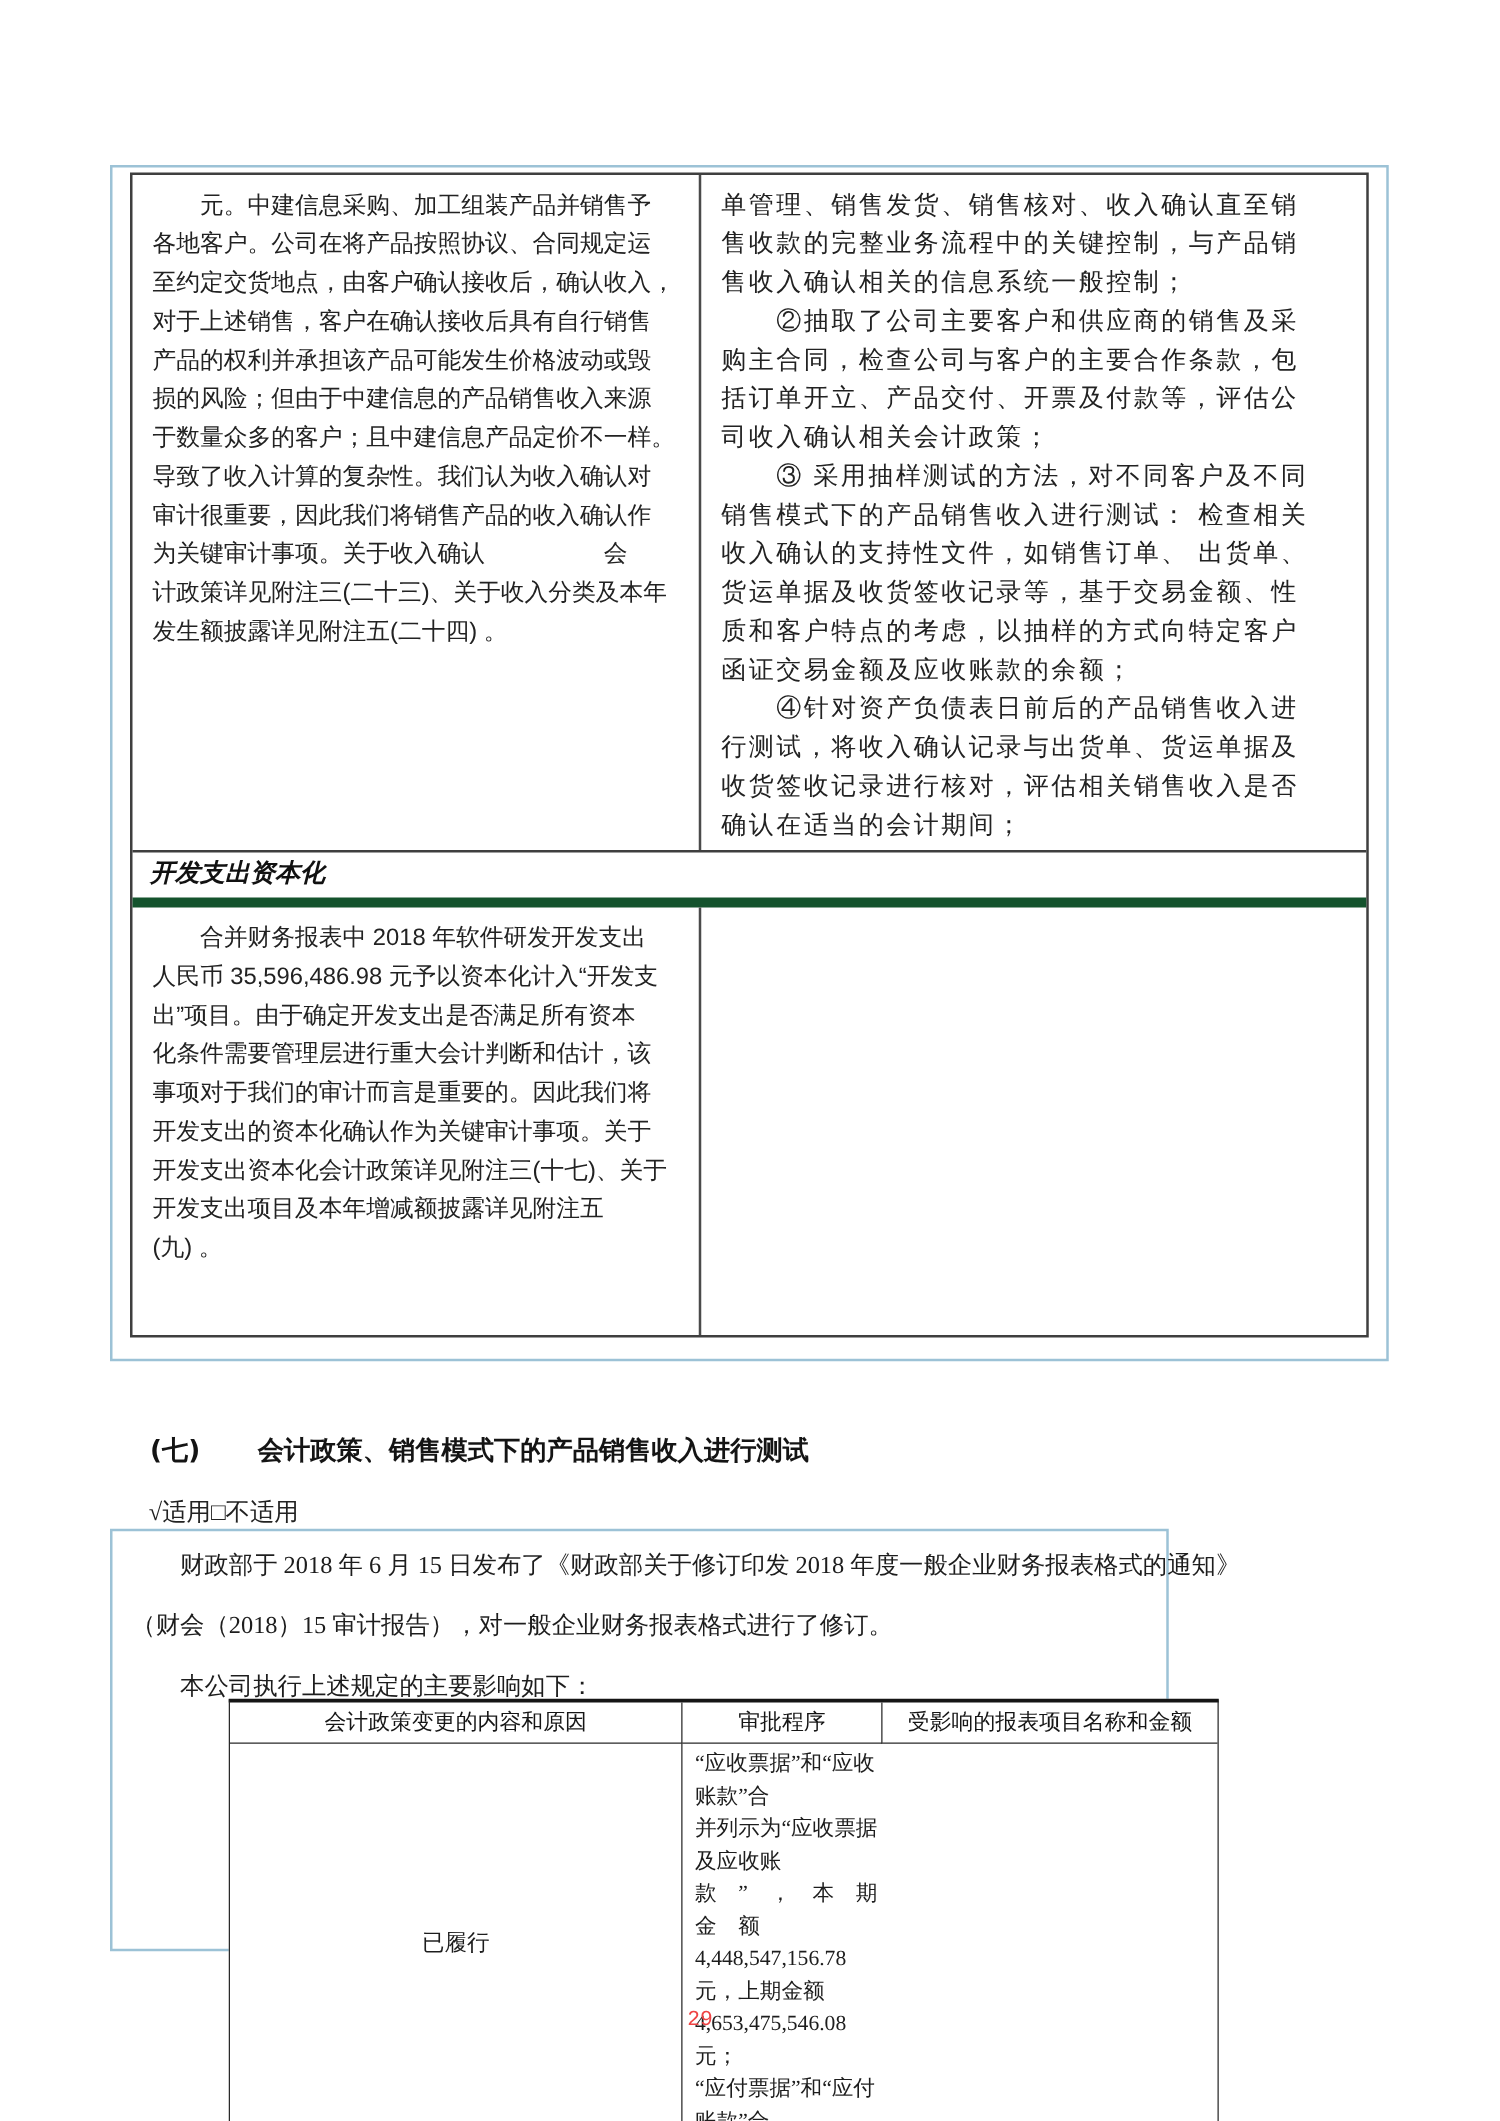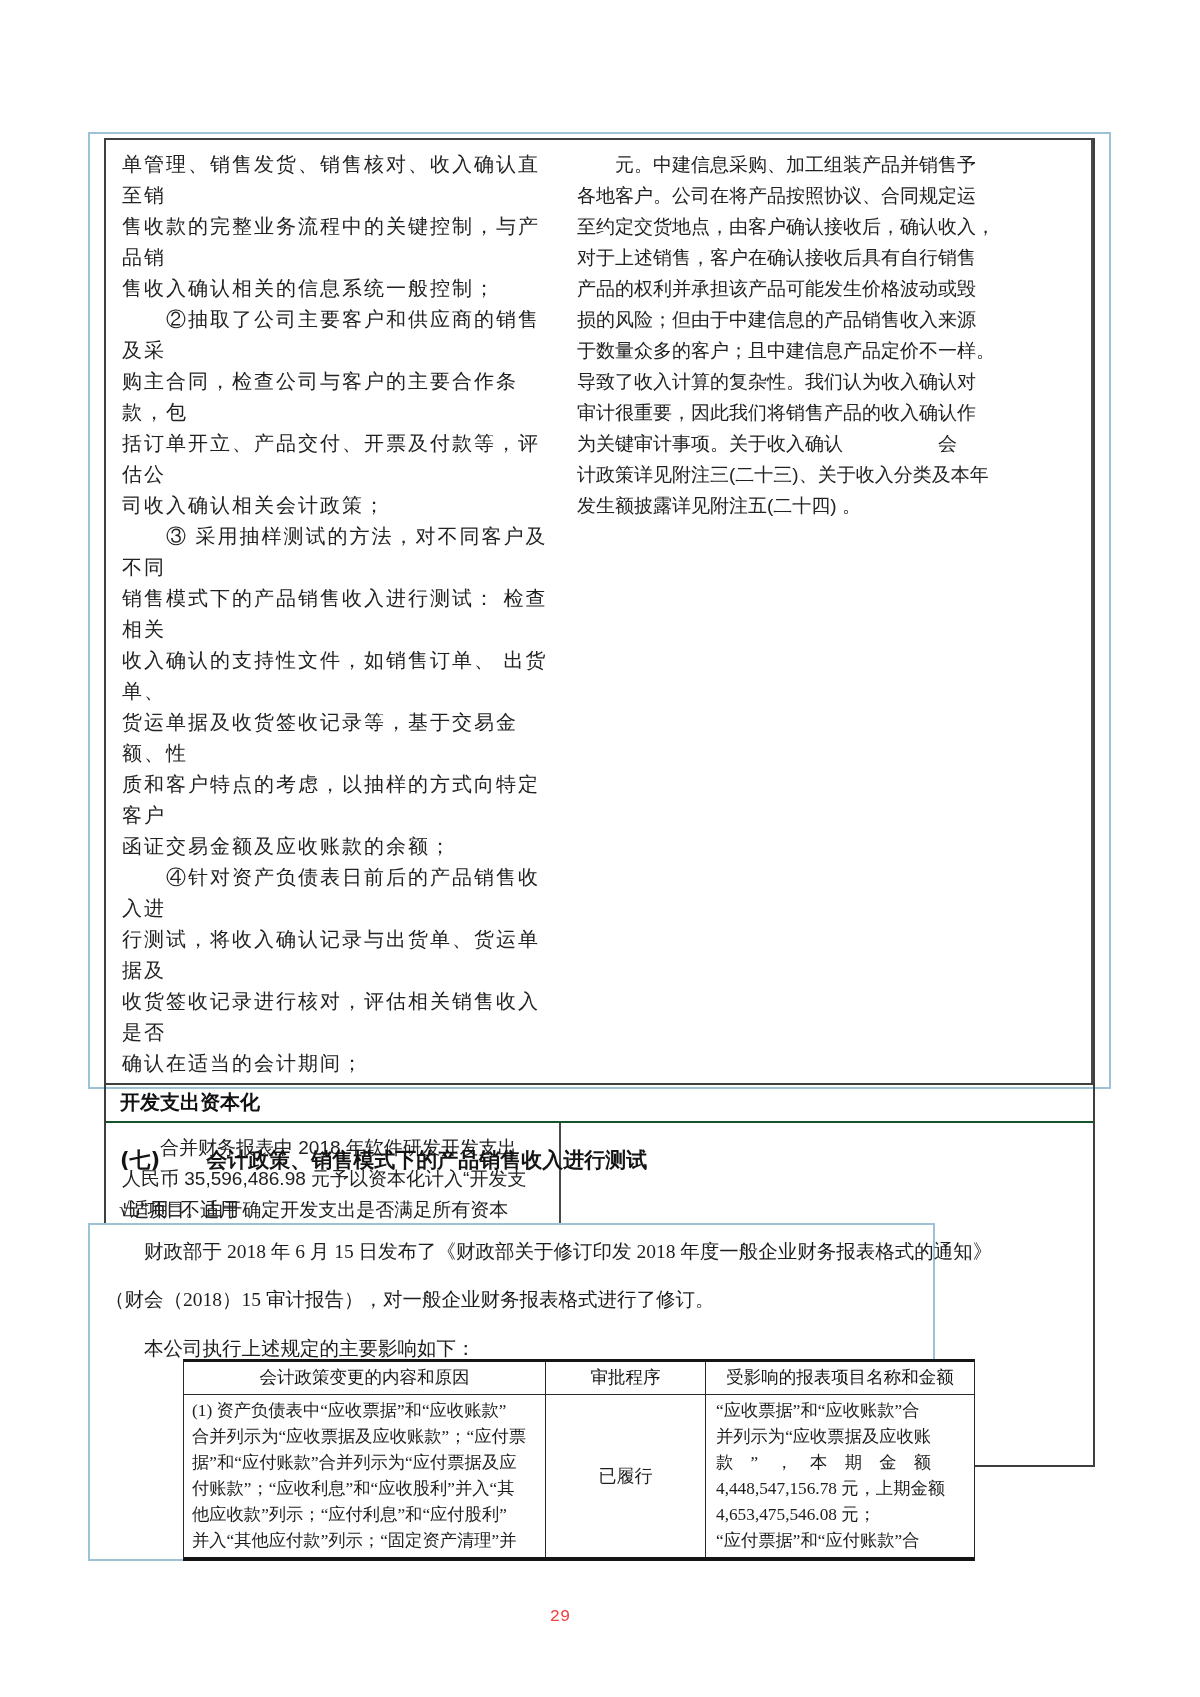--- a/index.html
+++ b/index.html
@@ -45,26 +45,27 @@
   .kam-right {
     font-size: 20px;
     letter-spacing: 2px;
     padding: 9px 12px 4px 16px;
   }
   .row1 { min-height: 536px; }
   .row2 { min-height: 342px; }
   .kam-header {
     grid-column: 1 / -1;
     border-top: 2px solid #3f3f3f;
-    border-bottom: 2px solid #14532d;
+    border-bottom: 8px solid #14532d;
     font-weight: bold;
     font-size: 20px;
     line-height: 24px;
     padding: 5px 10px 7px 14px;
     color: #111111;
+    font-style: italic;
   }
 
   
   #sec7-heading {
     position: absolute;
     left: 120px; top: 1146px;
     display: flex;
     gap: 46px;
     font-family: "DejaVu Sans", sans-serif;
     font-weight: 700;
@@ -137,49 +138,49 @@
     color: #ef4444;
   }
 </style>
 </head>
 <body>
 
 <div class="page">
 
   <div class="frame" id="kam-frame">
     <div id="kam-table">
+      <div class="kam-cell kam-left row1">　　元。中建信息采购、加工组装产品并销售予
+各地客户。公司在将产品按照协议、合同规定运
+至约定交货地点，由客户确认接收后，确认收入，
+对于上述销售，客户在确认接收后具有自行销售
+产品的权利并承担该产品可能发生价格波动或毁
+损的风险；但由于中建信息的产品销售收入来源
+于数量众多的客户；且中建信息产品定价不一样。
+导致了收入计算的复杂性。我们认为收入确认对
+审计很重要，因此我们将销售产品的收入确认作
+为关键审计事项。关于收入确认　　　　　会
+计政策详见附注三(二十三)、关于收入分类及本年
+发生额披露详见附注五(二十四) 。</div>
       <div class="kam-cell kam-right row1">单管理、销售发货、销售核对、收入确认直至销
 售收款的完整业务流程中的关键控制，与产品销
 售收入确认相关的信息系统一般控制；
 　　②抽取了公司主要客户和供应商的销售及采
 购主合同，检查公司与客户的主要合作条款，包
 括订单开立、产品交付、开票及付款等，评估公
 司收入确认相关会计政策；
 　　③ 采用抽样测试的方法，对不同客户及不同
 销售模式下的产品销售收入进行测试： 检查相关
 收入确认的支持性文件，如销售订单、 出货单、
 货运单据及收货签收记录等，基于交易金额、性
 质和客户特点的考虑，以抽样的方式向特定客户
 函证交易金额及应收账款的余额；
 　　④针对资产负债表日前后的产品销售收入进
 行测试，将收入确认记录与出货单、货运单据及
 收货签收记录进行核对，评估相关销售收入是否
 确认在适当的会计期间；</div>
-      <div class="kam-cell kam-left row1">　　元。中建信息采购、加工组装产品并销售予
-各地客户。公司在将产品按照协议、合同规定运
-至约定交货地点，由客户确认接收后，确认收入，
-对于上述销售，客户在确认接收后具有自行销售
-产品的权利并承担该产品可能发生价格波动或毁
-损的风险；但由于中建信息的产品销售收入来源
-于数量众多的客户；且中建信息产品定价不一样。
-导致了收入计算的复杂性。我们认为收入确认对
-审计很重要，因此我们将销售产品的收入确认作
-为关键审计事项。关于收入确认　　　　　会
-计政策详见附注三(二十三)、关于收入分类及本年
-发生额披露详见附注五(二十四) 。</div>
 
       <div class="kam-header">开发支出资本化</div>
 
       <div class="kam-cell kam-left row2">　　合并财务报表中 2018 年软件研发开发支出
 人民币 35,596,486.98 元予以资本化计入“开发支
 出”项目。由于确定开发支出是否满足所有资本
 化条件需要管理层进行重大会计判断和估计，该
 事项对于我们的审计而言是重要的。因此我们将
 开发支出的资本化确认作为关键审计事项。关于
 开发支出资本化会计政策详见附注三(十七)、关于
@@ -198,26 +199,20 @@
   <div class="frame" id="policy-frame">
     <p class="policy-para" id="policy-p1">　　财政部于 2018 年 6 月 15 日发布了《财政部关于修订印发 2018 年度一般企业财务报表格式的通知》</p>
     <p class="policy-para" id="policy-p2">（财会（2018）15 审计报告），对一般企业财务报表格式进行了修订。</p>
     <p class="policy-para" id="policy-p3">　　本公司执行上述规定的主要影响如下：</p>
 
     <div id="change-table">
       <div class="ct-h ct-bordered">会计政策变更的内容和原因</div>
       <div class="ct-h ct-bordered">审批程序</div>
       <div class="ct-h">受影响的报表项目名称和金额</div>
 
-      <div class="ct-c ct-content ct-bordered">(1) 资产负债表中“应收票据”和“应收账款”
-合并列示为“应收票据及应收账款”；“应付票
-据”和“应付账款”合并列示为“应付票据及应
-付账款”；“应收利息”和“应收股利”并入“其
-他应收款”列示；“应付利息”和“应付股利”
-并入“其他应付款”列示；“固定资产清理”并</div>
       <div class="ct-c ct-approval ct-bordered">已履行</div>
       <div class="ct-c ct-impact">“应收票据”和“应收账款”合
 并列示为“应收票据及应收账
 款　”　，　本　期　金　额
 4,448,547,156.78 元，上期金额
 4,653,475,546.08 元；
 “应付票据”和“应付账款”合</div>
     </div>
   </div>
 

